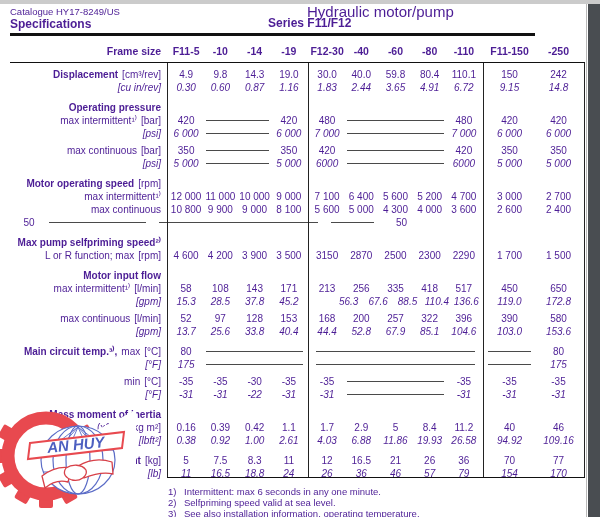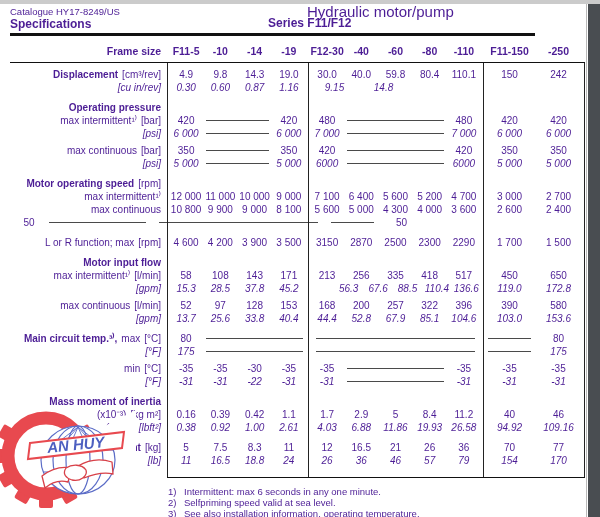--- a/index.html
+++ b/index.html
@@ -111,20 +111,27 @@
         <div class="row it">
           <div class="lbl">
             <span>[cu in/rev]</span>
           </div>
           <div class="grp g0">
             <span class="c" style="width: 25%;">0.30</span>
             <span class="c" style="width: 25%;">0.60</span>
             <span class="c" style="width: 25%;">0.87</span>
             <span class="c" style="width: 25%;">1.16</span>
           </div>
+          <div class="grp g1">
+            <span class="c" style="width: 20%;">1.83</span>
+            <span class="c" style="width: 20%;">2.44</span>
+            <span class="c" style="width: 20%;">3.65</span>
+            <span class="c" style="width: 20%;">4.91</span>
+            <span class="c" style="width: 20%;">6.72</span>
+          </div>
           <div class="grp g2">
             <span class="c" style="width: 50%;">9.15</span>
             <span class="c" style="width: 50%;">14.8</span>
           </div>
         </div>
         <div class="sp7"></div>
         <div class="row">
           <div class="lbl">
             <span class="b">Operating pressure</span>
           </div>
@@ -266,20 +273,25 @@
           </div>
           <div class="grp g1">
             <div class="ln" style="margin: 0px 6px;"></div>
           </div>
           <div class="grp g2">
             <div class="ln"></div>
             <span class="c" style="width: 50%;">50</span>
           </div>
         </div>
         <div class="sp7"></div>
+        <div class="row">
+          <div class="lbl">
+            <span class="b">Max pump selfpriming speed²⁾</span>
+          </div>
+        </div>
         <div class="row">
           <div class="lbl">
             <span>L or R function; max</span>
             <span class="u">[rpm]</span>
           </div>
           <div class="grp g0">
             <span class="c" style="width: 25%;">4 600</span>
             <span class="c" style="width: 25%;">4 200</span>
             <span class="c" style="width: 25%;">3 900</span>
             <span class="c" style="width: 25%;">3 500</span>

